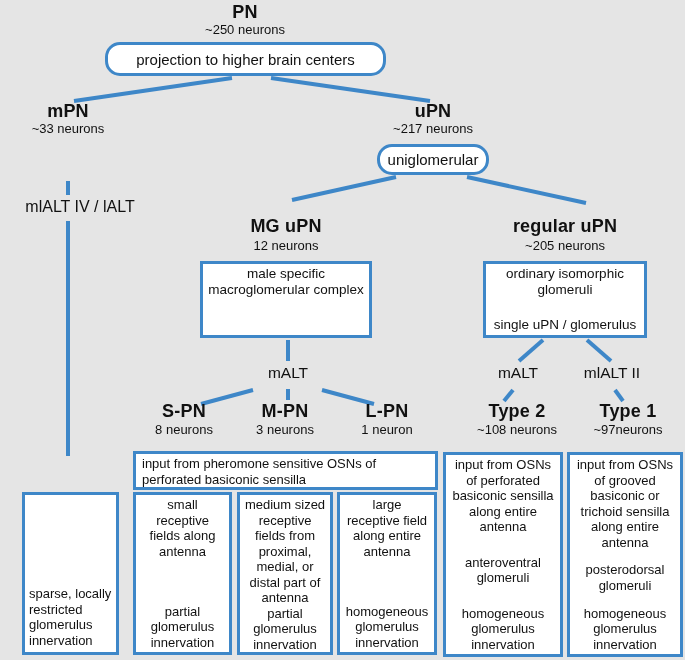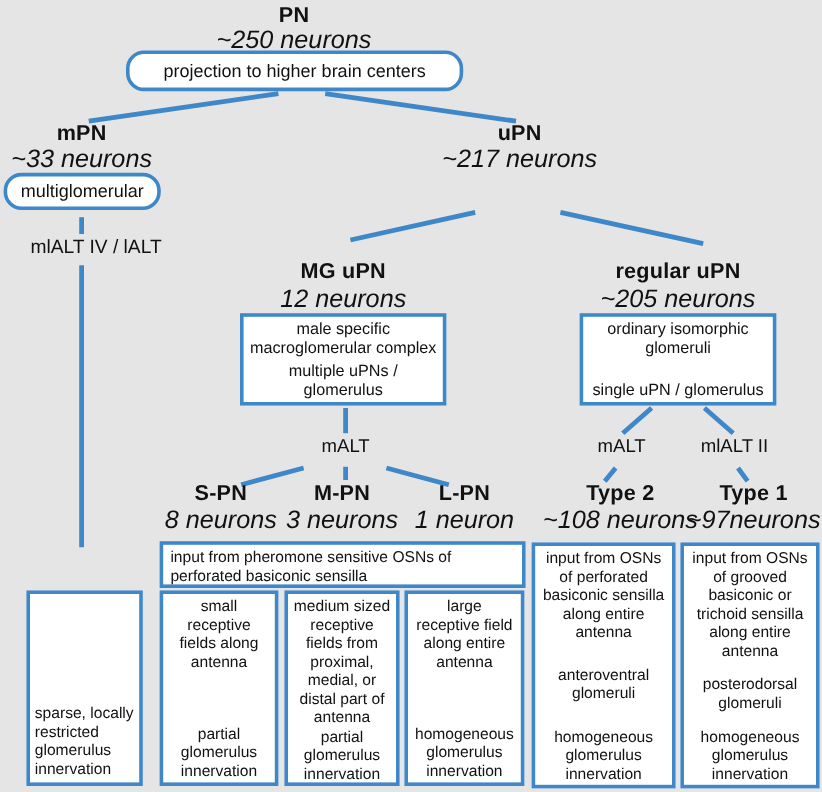--- a/index.html
+++ b/index.html
@@ -2,21 +2,21 @@
 <html><head>
 <meta charset="utf-8">
 <style>
   html,body{margin:0;padding:0;background:#fff;}
   .canvas{
     position:relative;width:685px;height:660px;background:#e5e5e5;
     font-family:"Liberation Sans",sans-serif;color:#111;overflow:hidden;
   }
   svg.lines{position:absolute;left:0;top:0;width:685px;height:660px;pointer-events:none;}
   .node-title{position:absolute;transform:translateX(-50%);font-weight:700;font-size:18px;white-space:nowrap;letter-spacing:0.2px;}
-  .node-sub{position:absolute;transform:translateX(-50%);font-size:21px;white-space:nowrap;font-style:italic;}
+  .node-sub{position:absolute;transform:translateX(-50%);font-size:13px;white-space:nowrap;}
   .tract{position:absolute;transform:translateX(-50%);font-weight:400;font-size:15.5px;white-space:nowrap;text-align:center;}
   .bluebox{
     position:absolute;box-sizing:border-box;background:#fff;
     border:3px solid #3e87c8;
   }
   .center15{display:flex;align-items:center;justify-content:center;font-size:15px;white-space:nowrap;border-radius:15px;}
   .ml{white-space:pre-line;}
   .pad{padding:2px 4px;}
   .detail{font-size:13px;line-height:15.5px;}
   .stack{display:flex;flex-direction:column;justify-content:space-between;text-align:center;}
@@ -47,40 +47,39 @@
   </svg>
 
   <div class="node-title" style="left:245px;top:2px;">PN</div>
   <div class="node-sub" style="left:245px;top:22px;">~250 neurons</div>
   <div class="bluebox center15" style="left:105px;top:42px;width:281px;height:34px;">
     <span>projection to higher brain centers</span>
   </div>
 
   <div class="node-title" style="left:68px;top:101px;">mPN</div>
   <div class="node-sub" style="left:68px;top:121px;">~33 neurons</div>
-  <div class="bluebox center15" style="left:3px;top:144px;width:131px;height:31px;">
-    <span>multiglomerular</span>
-  </div>
   <div class="tract" style="left:80px;top:198px;font-size:16px;">mlALT IV / lALT</div>
   <div class="bluebox stack-end pad detail" style="left:22px;top:492px;width:97px;height:163px;padding-bottom:4px;">
     <div class="ml">sparse, locally
 restricted
 glomerulus
 innervation</div>
   </div>
 
   <div class="node-title" style="left:433px;top:101px;">uPN</div>
   <div class="node-sub" style="left:433px;top:121px;">~217 neurons</div>
+  <div class="bluebox center15" style="left:377px;top:144px;width:112px;height:31px;">
+    <span>uniglomerular</span>
+  </div>
 
   <div class="node-title" style="left:286px;top:216px;">MG uPN</div>
   <div class="node-sub" style="left:286px;top:238px;">12 neurons</div>
   <div class="bluebox stack pad" style="left:200px;top:261px;width:172px;height:77px;font-size:13.5px;line-height:16px;">
     <div class="ml">male specific
 macroglomerular complex</div>
-    <div class="ml">multiple uPNs / glomerulus</div>
   </div>
   <div class="tract" style="left:288px;top:364px;">mALT</div>
 
   <div class="node-title" style="left:565px;top:216px;">regular uPN</div>
   <div class="node-sub" style="left:565px;top:238px;">~205 neurons</div>
   <div class="bluebox stack pad" style="left:483px;top:261px;width:164px;height:77px;font-size:13.5px;line-height:16px;">
     <div class="ml">ordinary isomorphic
 glomeruli</div>
     <div class="ml">single uPN / glomerulus</div>
   </div>

